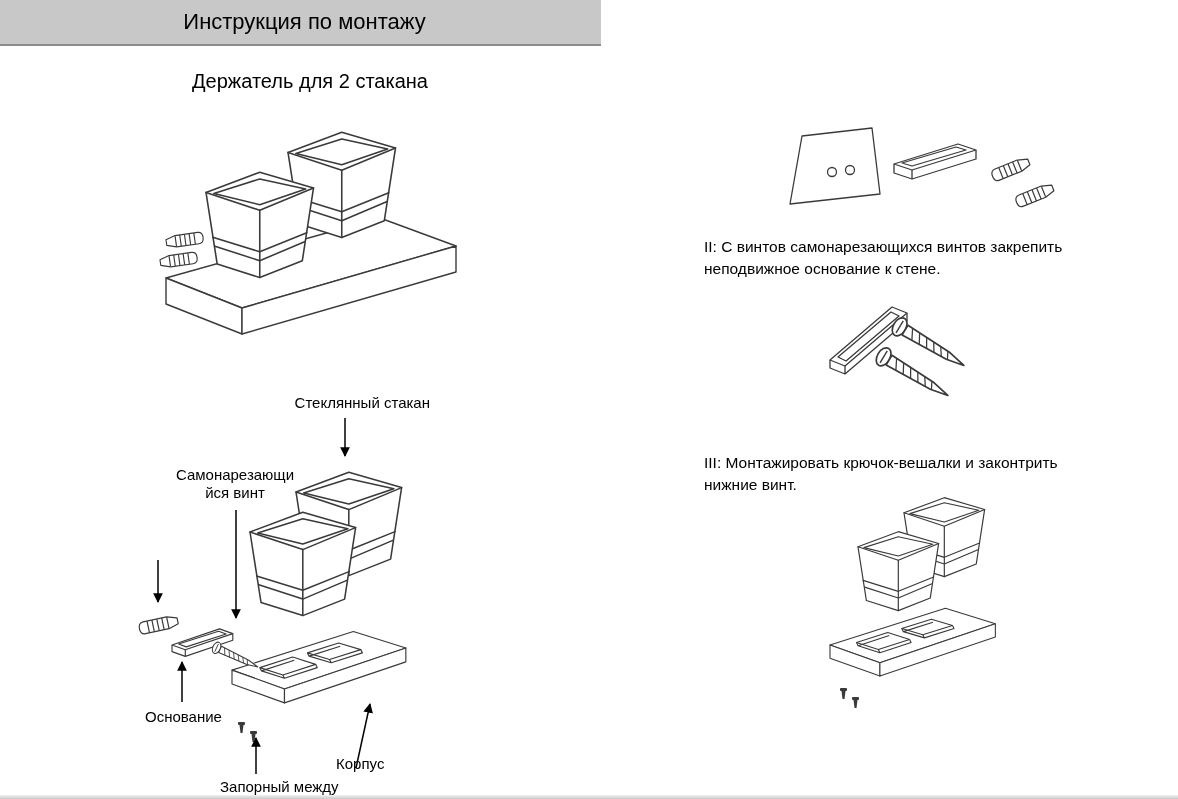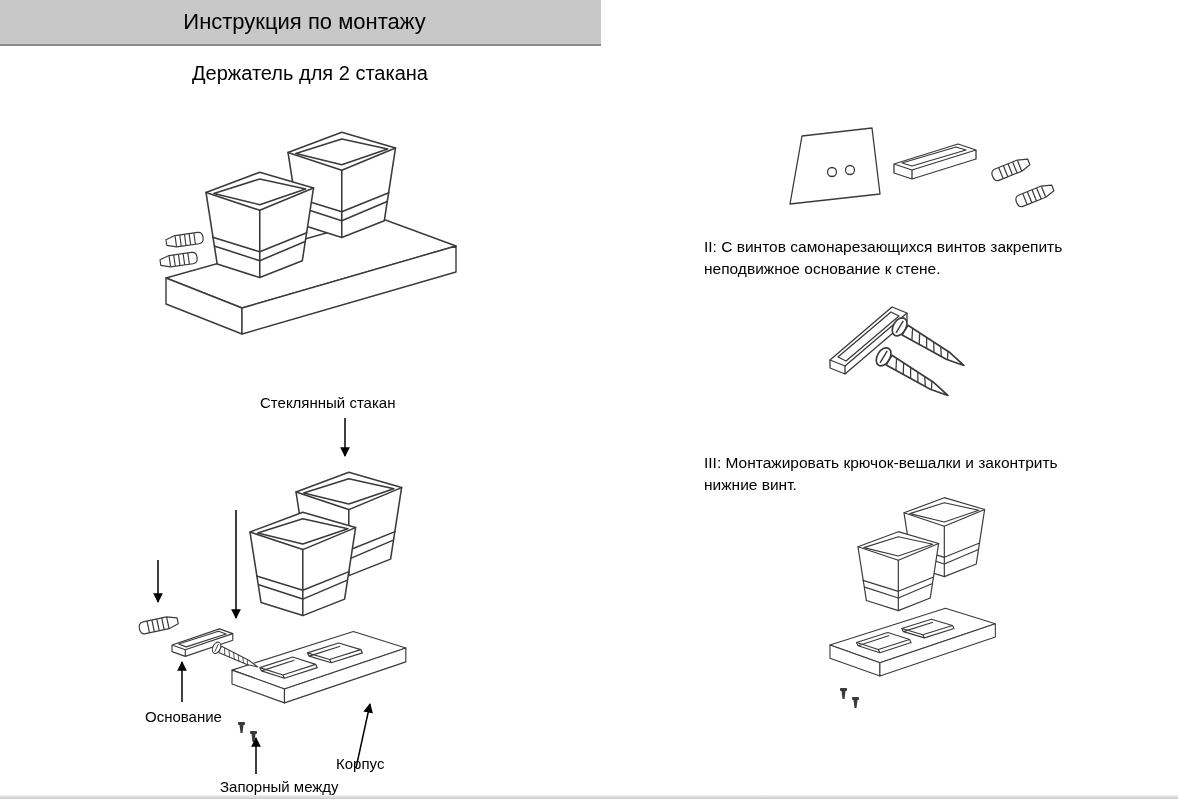--- a/index.html
+++ b/index.html
@@ -8,21 +8,21 @@
   .page { position: relative; width: 1178px; height: 799px; background: #ffffff; overflow: hidden; }
 
   .header-bar {
     position: absolute; left: 0; top: 0; width: 601px; height: 46px;
     background: #c8c8c8; border-bottom: 2px solid #8c8c8c;
     display: flex; align-items: center; justify-content: center;
   }
   .header-title { font-size: 22px; color: #000; margin-left: 8px; }
 
   .subtitle {
-    position: absolute; left: 148px; top: 62px; width: 324px;
+    position: absolute; left: 148px; top: 70px; width: 324px;
     text-align: center; font-size: 20px;
   }
 
   .drawing { position: absolute; overflow: visible; }
   .exploded-area { position: absolute; }
   .exploded-area > svg { position: absolute; }
 
   .label { position: absolute; font-size: 15px; line-height: 1.18; }
   .step-text { position: absolute; font-size: 15.5px; line-height: 1.4; }
   .arrows { position: absolute; pointer-events: none; }
@@ -105,22 +105,23 @@
       <use href="#sym-plug" transform="translate(38,172) rotate(-12)"></use>
       <use href="#sym-bracket" transform="translate(72,176) scale(0.95)"></use>
       <use href="#sym-tray" transform="translate(132,175) scale(0.82)"></use>
       <use href="#sym-screw" transform="translate(116,190) rotate(25) scale(0.85)"></use>
       <use href="#sym-cup" transform="translate(196,20) scale(1.1)"></use>
       <use href="#sym-cup" transform="translate(150,60) scale(1.1)"></use>
       <use href="#sym-tinyscrew" transform="translate(138,272)"></use>
       <use href="#sym-tinyscrew" transform="translate(150,281)"></use>
     </svg>
 
-    <div class="label" style="left:230px; top:4px; width:170px; text-align:left;">Стеклянный стакан</div>
+    <div class="label" style="left:230px; top:4px; width:170px; text-align:right;">Стеклянный стакан</div>
 
+    <div class="label" style="left:142px; top:76px; width:126px; text-align:center; overflow-wrap:anywhere;">Самонарезающийся винт</div>
 
 
     <div class="label" style="left:115px; top:318px;">Основание</div>
 
     <div class="label" style="left:190px; top:388px;">Запорный между</div>
 
     <div class="label" style="left:306px; top:365px;">Корпус</div>
 
     <svg class="arrows" style="left:0; top:0;" width="460" height="409" viewBox="0 0 460 409">
       <defs>

